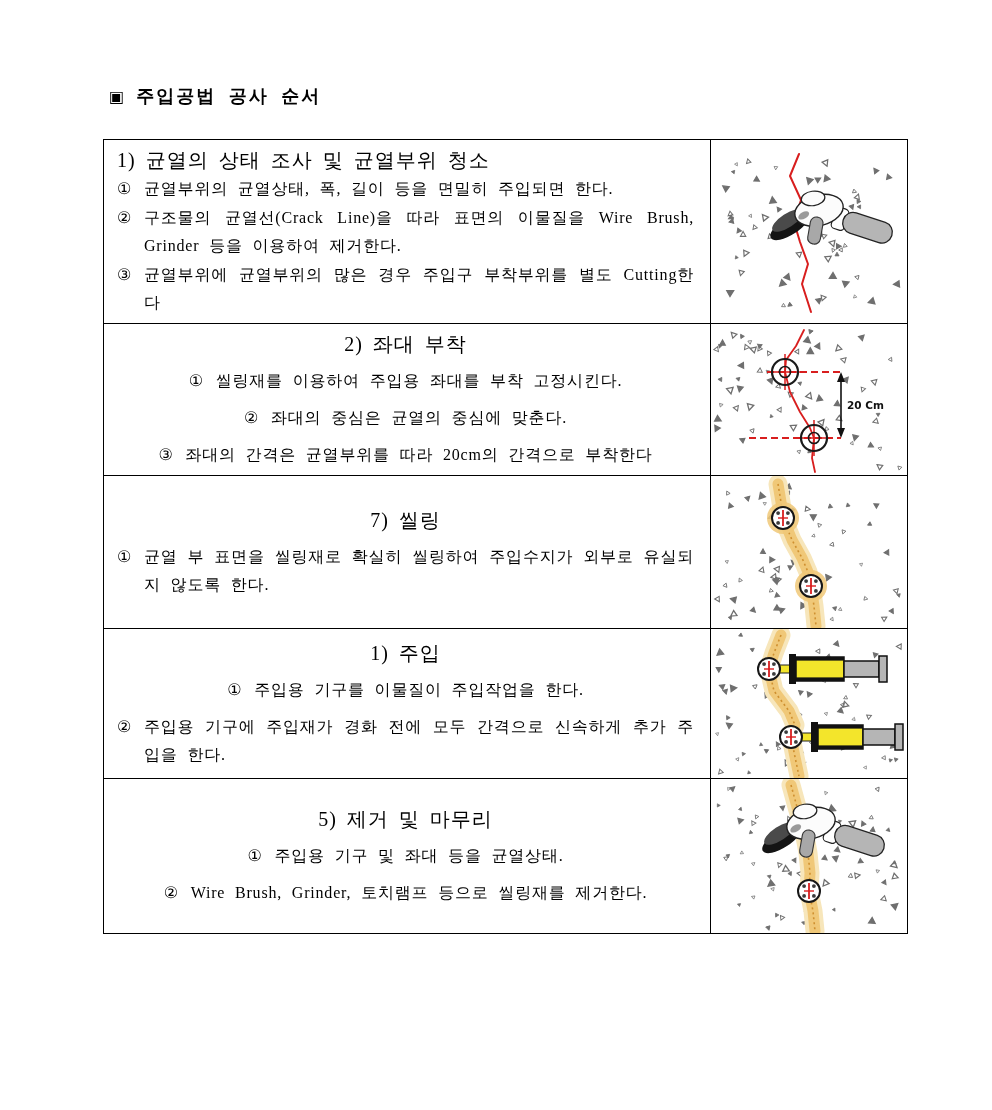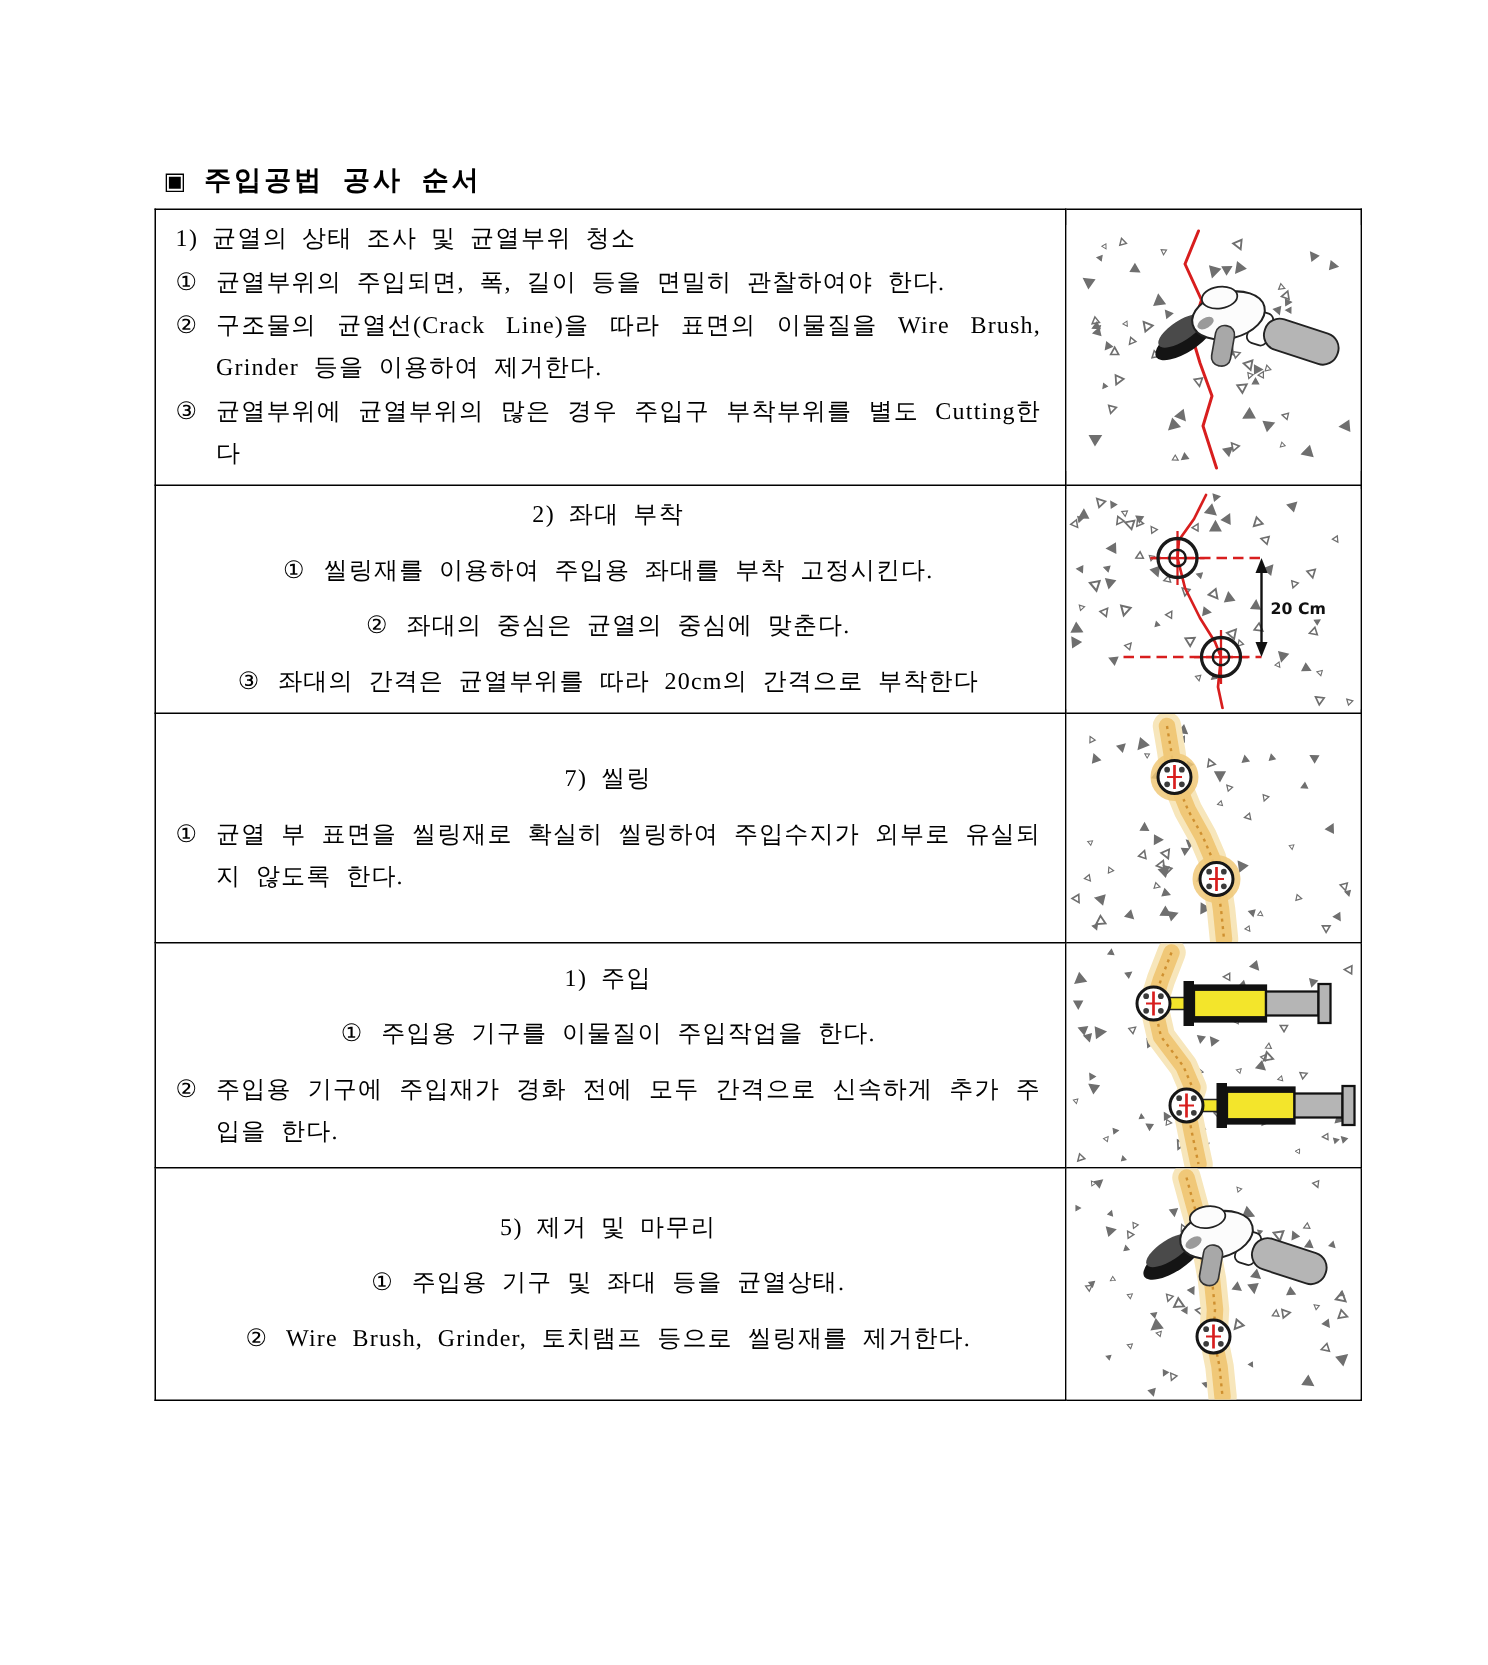--- a/index.html
+++ b/index.html
@@ -2,38 +2,38 @@
 <html><head>
 <meta charset="utf-8">
 <style>
   html, body { margin:0; padding:0; }
   body {
     width:992px; height:1110px; background:#ffffff; position:relative;
     font-family:"Liberation Serif","DejaVu Serif",serif; color:#000;
     overflow:hidden;
   }
   .doc-title {
-    position:absolute; left:109px; top:108px;
+    position:absolute; left:109px; top:84px;
     font-size:18px; font-weight:bold; letter-spacing:2px; word-spacing:6px;
     white-space:nowrap;
   }
   .doc-title .sq { font-size:16px; margin-right:10px; }
   table.proc-table {
     position:absolute; left:103px; top:139px;
     border-collapse:collapse; table-layout:fixed;
   }
   .proc-table td { border:1px solid #000; vertical-align:middle; }
   td.cell-text { width:577px; padding:6px 16px 6px 13px; }
   td.cell-fig  { width:196px; padding:0;text-align:center; }
   td.cell-fig svg { display:block; }
   .txt { display:flex; flex-direction:column; }
   .gap-tight { row-gap:1px; }
   .gap-wide  { row-gap:9px;align-items:center; }
   .heading {
-    font-size:16px; line-height:28px; letter-spacing:1px; word-spacing:4px;
+    font-size:20px; line-height:28px; letter-spacing:1px; word-spacing:4px;
   }
   .item {
     display:flex; font-size:16px; line-height:28px;
     letter-spacing:0.8px; word-spacing:5px;
   }
   .item .marker { flex:none; width:27px; }
   .item .body  { flex:1; text-align:justify; }
 </style>
 </head>
 <body>
@@ -43,21 +43,21 @@
 </div>
 
 <table class="proc-table">
   <tbody>
       <tr style="height:165px;">
     <td class="cell-text">
       <div class="txt gap-tight">
         <div class="heading">1) 균열의 상태 조사 및 균열부위 청소</div>
         <div class="item">
           <span class="marker">①</span>
-          <span class="body">균열부위의 주입되면, 폭, 길이 등을 면밀히 관찰하여야 한다.</span>
+          <span class="body">균열부위의 균열상태, 폭, 길이 등을 면밀히 주입되면 한다.</span>
         </div>
         <div class="item">
           <span class="marker">②</span>
           <span class="body">구조물의 균열선(Crack Line)을 따라 표면의 이물질을 Wire Brush, Grinder 등을 이용하여 제거한다.</span>
         </div>
         <div class="item">
           <span class="marker">③</span>
           <span class="body">균열부위에 균열부위의 많은 경우 주입구 부착부위를 별도 Cutting한 다</span>
         </div>
       </div>

